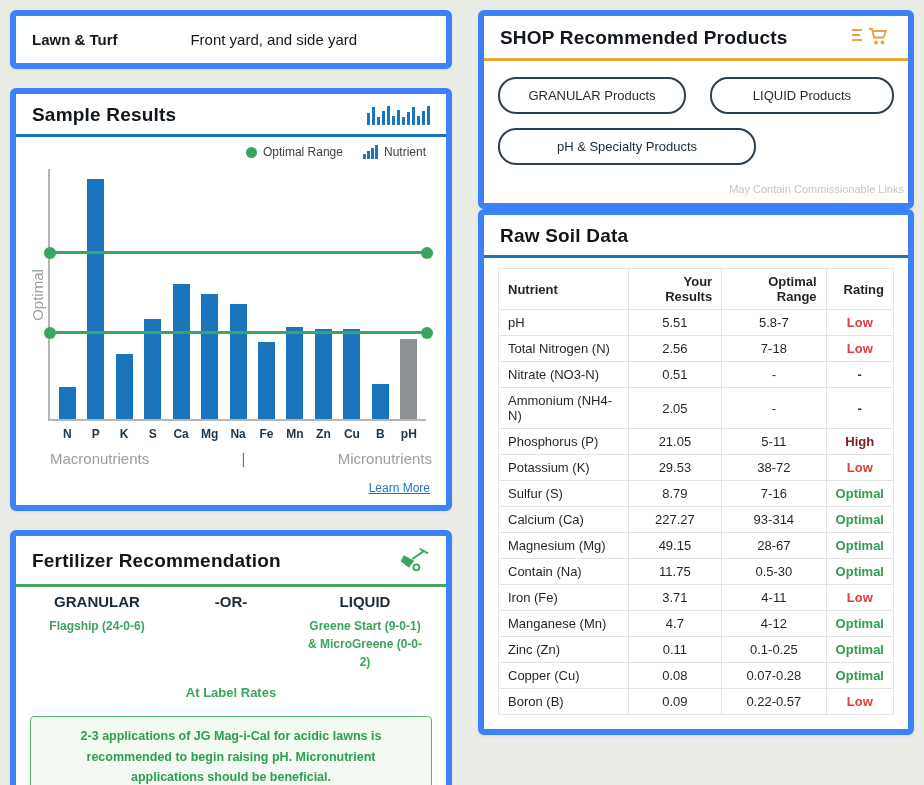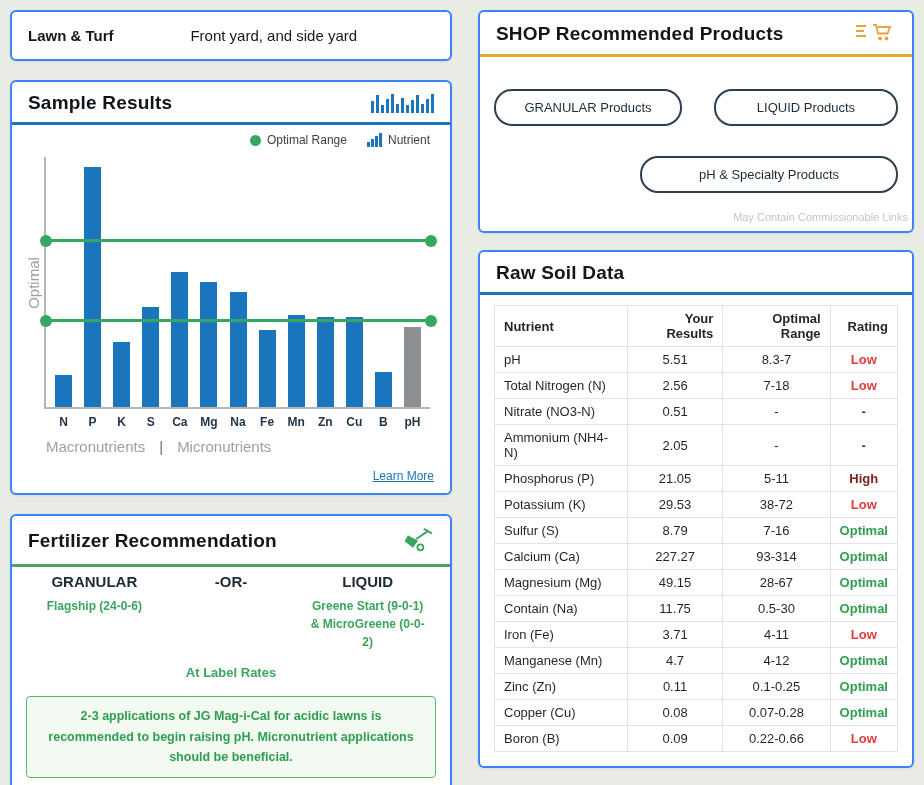--- a/index.html
+++ b/index.html
@@ -1,23 +1,23 @@
 <!DOCTYPE html>
 <html><head>
 <meta charset="utf-8">
 <style>
   * { box-sizing: border-box; margin: 0; padding: 0; }
   html,body { background:#e9ebe5; font-family:"Liberation Sans", sans-serif; color:#222; }
   body { width:924px; min-height:785px; }
   .page { padding:10px 10px 0 10px; }
   .columns { display:flex; gap:26px; align-items:flex-start; }
   .col-left { width:442px; display:flex; flex-direction:column; gap:19px; }
-  .col-right { width:436px; display:flex; flex-direction:column; gap:17px; }
-
-  .card { background:#fff; border:2px solid #3b82f6; border-radius:6px; box-shadow:0 1px 3px rgba(0,0,0,.07); overflow:hidden; }
+  .col-right { width:436px; display:flex; flex-direction:column; gap:0; }
+
+  .card { background:#fff; border:6px solid #3b82f6; border-radius:6px; box-shadow:0 1px 3px rgba(0,0,0,.07); overflow:hidden; }
   .card-header { display:flex; align-items:center; justify-content:space-between; padding:10px 16px 8px 16px; }
   .card-title { font-size:19px; font-weight:bold; color:#10161b; letter-spacing:.2px; }
   .rule { height:3px; }
   .rule.blue { background:#1b75bc; }
   .rule.gold { background:#eaa733; }
   .rule.green { background:#4aa564; }
 
   
   .id-card { display:flex; align-items:center; padding:15px 16px; }
   .id-cat { font-weight:bold; font-size:15px; color:#14191e; white-space:nowrap; }
@@ -41,40 +41,40 @@
   .bars { position:absolute; left:0; right:0; top:0; bottom:0; display:flex; align-items:flex-end; padding:0 3px; }
   .bar-cell { flex:1; display:flex; justify-content:center; align-items:flex-end; height:100%; }
   .bar { width:17px; }
   .opt-line { position:absolute; left:0; right:0; height:3px; background:#37a662; z-index:2; }
   .opt-line::before, .opt-line::after { content:""; position:absolute; top:50%; transform:translateY(-50%); width:12px; height:12px; border-radius:50%; background:#37a662; }
   .opt-line::before { left:-6px; } .opt-line::after { right:-7px; }
   .x-row { display:flex; }
   .x-spacer { width:24px; }
   .x-labels { flex:1; display:flex; padding:0 3px; margin-right:6px; }
   .x-label { flex:1; text-align:center; font-weight:bold; font-size:12px; color:#1f3448; padding-top:6px; }
-  .group-labels { display:flex; justify-content:flex-start; gap:14px; color:#9aa0a6; font-size:15px; padding:9px 0 0 24px; }
+  .group-labels { display:flex; justify-content:space-between; gap:14px; color:#9aa0a6; font-size:15px; padding:9px 0 0 24px; }
   .group-labels .sep { color:#6b7076; }
   .learn-row { display:flex; justify-content:flex-end; padding:6px 16px 10px; }
   .learn-more { color:#1b75bc; font-size:12px; text-decoration:underline; cursor:pointer; }
 
   
   .fert-body { padding:6px 14px 14px; text-align:center; }
   .apply { font-weight:bold; font-size:16px; color:#1c2b36; margin:6px 0 12px; letter-spacing:.3px; }
   .fert-cols { display:flex; align-items:flex-start; }
   .fert-col { flex:1; padding:0 8px;text-align:center; }
   .fert-head { font-weight:bold; font-size:15px; color:#1c2b36; }
   .fert-product { color:#3aa55c; font-size:12px; font-weight:bold; margin-top:7px; line-height:1.5; }
   .rates { color:#3aa55c; font-size:13px; font-weight:bold; margin:14px 0 16px; }
   .note-box { border:1px solid #59b86f; background:#f2faf2; color:#2f9e50; font-size:12.5px; font-weight:bold; border-radius:4px; padding:9px 20px; line-height:1.65; }
 
   
   .shop-body { padding:16px 14px 4px; }
   .shop-row { display:flex; justify-content:space-between; margin-bottom:14px; }
-  .shop-row.center { justify-content:flex-end; }
-  .shop-btn { border:2px solid #2c3e50; border-radius:18px; background:#fff; padding:9px 10px; font-size:13px; color:#1c2b36; font-family:inherit; cursor:pointer;margin-top:16px; }
+  .shop-row.center { justify-content:flex-start; }
+  .shop-btn { border:2px solid #2c3e50; border-radius:18px; background:#fff; padding:9px 10px; font-size:13px; color:#1c2b36; font-family:inherit; cursor:pointer; }
   .shop-btn.w1 { width:188px; } .shop-btn.w2 { width:184px;text-align:center; } .shop-btn.w3 { width:258px; }
   .disclaimer { text-align:right; color:#c3c7c2; font-size:11px; padding:0 4px 8px; }
 
   
   .soil-body { padding:10px 14px 14px; }
   .soil-desc { font-size:13px; color:#1f2429; line-height:1.5; margin-bottom:9px; }
   table.soil { width:100%; border-collapse:collapse; font-size:13px; }
   table.soil th, table.soil td { border:1px solid #e2e4e2; padding:5px 9px; }
   table.soil th { font-weight:bold; color:#1f2429; text-align:right; }
   table.soil th:first-child { text-align:left; }
@@ -286,21 +286,21 @@
                   <th>Nutrient</th>
                   <th>Your Results</th>
                   <th>Optimal Range</th>
                   <th>Rating</th>
                 </tr>
               </thead>
             <tbody id="soil-body">
                 <tr>
                   <td>pH</td>
                   <td>5.51</td>
-                  <td>8.3-7</td>
+                  <td>5.8-7</td>
                   <td class="rating" style="color: rgb(224, 60, 60);">Low</td>
                 </tr>
                 <tr>
                   <td>Total Nitrogen (N)</td>
                   <td>2.56</td>
                   <td>7-18</td>
                   <td class="rating" style="color: rgb(224, 60, 60);">Low</td>
                 </tr>
                 <tr>
                   <td>Nitrate (NO3-N)</td>
@@ -370,21 +370,21 @@
                 </tr>
                 <tr>
                   <td>Copper (Cu)</td>
                   <td>0.08</td>
                   <td>0.07-0.28</td>
                   <td class="rating" style="color: rgb(47, 158, 80);">Optimal</td>
                 </tr>
                 <tr>
                   <td>Boron (B)</td>
                   <td>0.09</td>
-                  <td>0.22-0.66</td>
+                  <td>0.22-0.57</td>
                   <td class="rating" style="color: rgb(224, 60, 60);">Low</td>
                 </tr>
               </tbody>
           </table>
         </div>
       </div>
 
     </div>
   </div>
 

